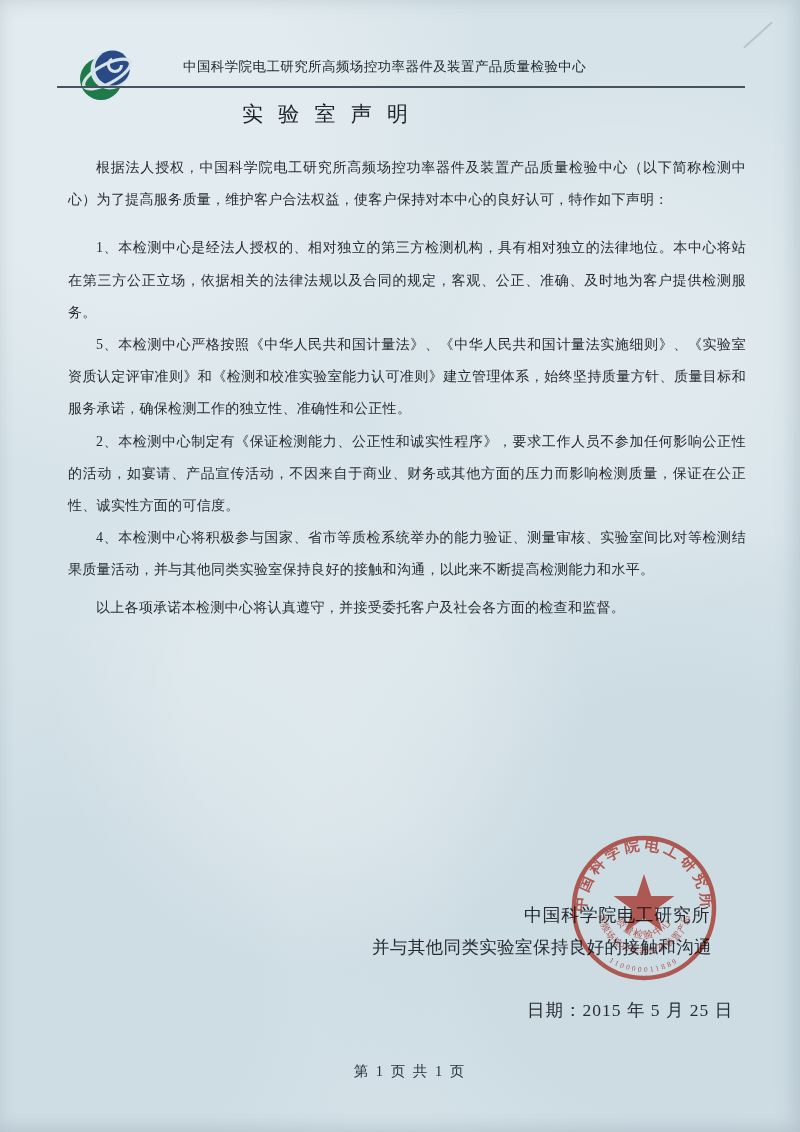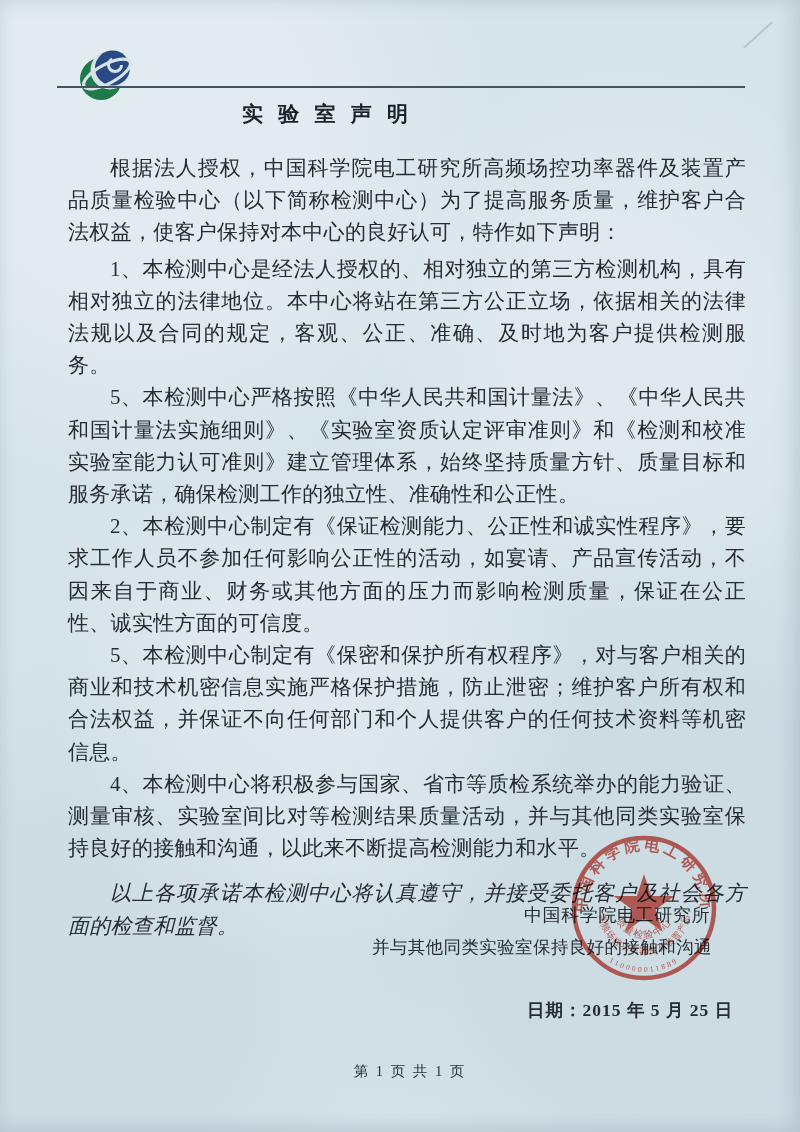--- a/index.html
+++ b/index.html
@@ -21,32 +21,32 @@
     color:#272c33;
   }
   .logo{position:absolute;left:76px;top:44px;width:64px;height:60px;}
   .inst{
     position:absolute;left:183px;top:58px;width:420px;
     font-size:13.5px;letter-spacing:.4px;color:#222a33;white-space:nowrap;
   }
   .rule{position:absolute;left:57px;top:86px;width:688px;height:2px;background:#46525d;}
   .doc-title{
     position:absolute;left:0;top:100px;width:655px;text-align:center;
-    font-size:21px;font-weight:bold;letter-spacing:5px;color:#1c222a;
+    font-size:21px;font-weight:normal;letter-spacing:5px;color:#1c222a;
   }
   .body-text{position:absolute;left:68px;top:152px;width:678px;}
   .body-text p{
-    margin:0;text-indent:2em;font-size:21px;line-height:32.2px;
+    margin:0;text-indent:2em;font-size:14px;line-height:32.2px;
     text-align:justify;letter-spacing:.3px;color:#272c33;
   }
-  .body-text p.first-item{margin-top:4px;}
-  .body-text p.closing{margin-top:13px;font-style:italic;}
+  .body-text p.first-item{margin-top:16px;}
+  .body-text p.closing{margin-top:5px;}
   .sig1{position:absolute;left:0;top:903px;width:710px;text-align:right;font-size:18px;letter-spacing:.6px;}
   .sig2{position:absolute;left:0;top:935px;width:712px;text-align:right;font-size:17.5px;letter-spacing:.4px;}
-  .dateline{position:absolute;left:527px;top:998px;font-size:17.5px;letter-spacing:1px;font-weight:bold;}
+  .dateline{position:absolute;left:527px;top:998px;font-size:17.5px;letter-spacing:1px;}
   .footer{position:absolute;left:0;top:1062px;width:784px;text-align:center;font-size:14.5px;letter-spacing:2px;color:#2a313a;padding-left:18px;}
   .seal{position:absolute;left:564px;top:830px;width:160px;height:160px;mix-blend-mode:multiply;opacity:.82;}
   .seal text{font-family:"Liberation Serif","DejaVu Serif",serif;}
   .scratch{position:absolute;left:757px;top:16px;width:2px;height:38px;background:rgba(115,128,140,.30);transform:rotate(48deg);}
 </style>
 </head>
 <body>
 
 <div class="page">
 
@@ -55,30 +55,30 @@
       <circle cx="25" cy="35" r="21" fill="#1e7b49"></circle>
       <circle cx="34" cy="26" r="19.5" fill="#d6e3e9"></circle>
       <circle cx="36.5" cy="24" r="17.5" fill="#2a4a85"></circle>
       <g transform="rotate(-28 31 30)">
         <ellipse cx="31" cy="30" rx="26" ry="9.5" fill="none" stroke="#d6e3e9" stroke-width="3.2"></ellipse>
       </g>
       <circle cx="39" cy="21" r="6.5" fill="none" stroke="#d6e3e9" stroke-width="3" stroke-dasharray="27 14"></circle>
     </svg>
   </div>
 
+  <div class="inst">中国科学院电工研究所高频场控功率器件及装置产品质量检验中心</div>
   <div class="rule"></div>
 
   <div class="doc-title">实 验 室 声 明</div>
 
   <div class="body-text">
     <p>根据法人授权，中国科学院电工研究所高频场控功率器件及装置产品质量检验中心（以下简称检测中心）为了提高服务质量，维护客户合法权益，使客户保持对本中心的良好认可，特作如下声明：</p>
     <p class="first-item">1、本检测中心是经法人授权的、相对独立的第三方检测机构，具有相对独立的法律地位。本中心将站在第三方公正立场，依据相关的法律法规以及合同的规定，客观、公正、准确、及时地为客户提供检测服务。</p>
     <p>5、本检测中心严格按照《中华人民共和国计量法》、《中华人民共和国计量法实施细则》、《实验室资质认定评审准则》和《检测和校准实验室能力认可准则》建立管理体系，始终坚持质量方针、质量目标和服务承诺，确保检测工作的独立性、准确性和公正性。</p>
     <p>2、本检测中心制定有《保证检测能力、公正性和诚实性程序》，要求工作人员不参加任何影响公正性的活动，如宴请、产品宣传活动，不因来自于商业、财务或其他方面的压力而影响检测质量，保证在公正性、诚实性方面的可信度。</p>
-    <p>5、本检测中心制定有《保密和保护所有权程序》，对与客户相关的商业和技术机密信息实施严格保护措施，防止泄密；维护客户所有权和合法权益，并保证不向任何部门和个人提供客户的任何技术资料等机密信息。</p>
     <p>4、本检测中心将积极参与国家、省市等质检系统举办的能力验证、测量审核、实验室间比对等检测结果质量活动，并与其他同类实验室保持良好的接触和沟通，以此来不断提高检测能力和水平。</p>
     <p class="closing">以上各项承诺本检测中心将认真遵守，并接受委托客户及社会各方面的检查和监督。</p>
   </div>
 
   <div class="sig1">中国科学院电工研究所</div>
   <div class="sig2">并与其他同类实验室保持良好的接触和沟通</div>
   <div class="dateline">日期：2015 年 5 月 25 日</div>
 
   <div class="seal">
     <svg width="160" height="160" viewBox="0 0 160 160">

